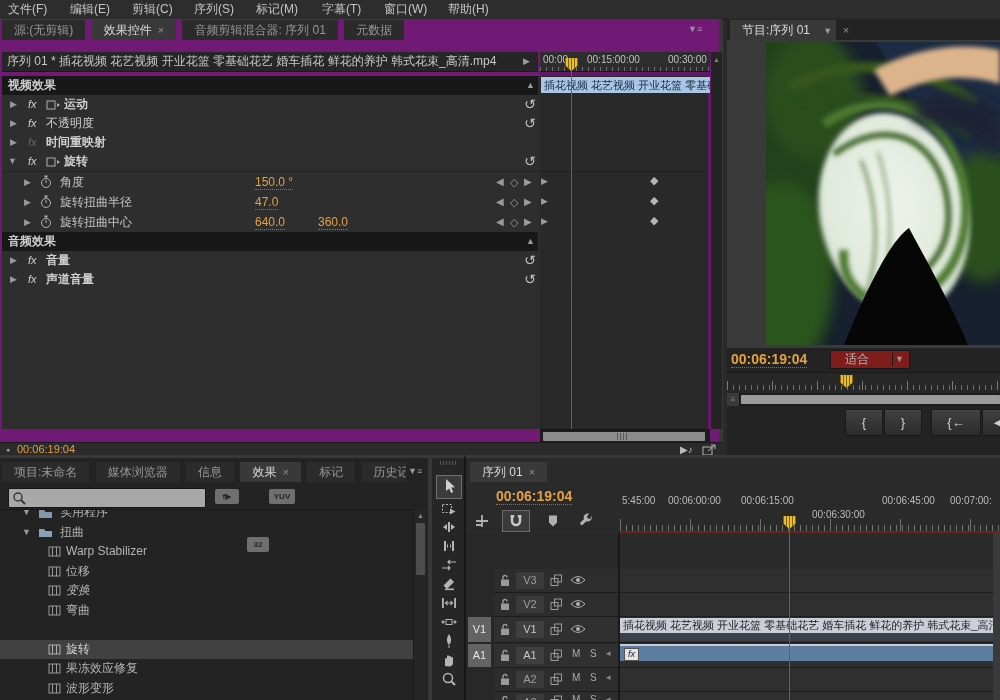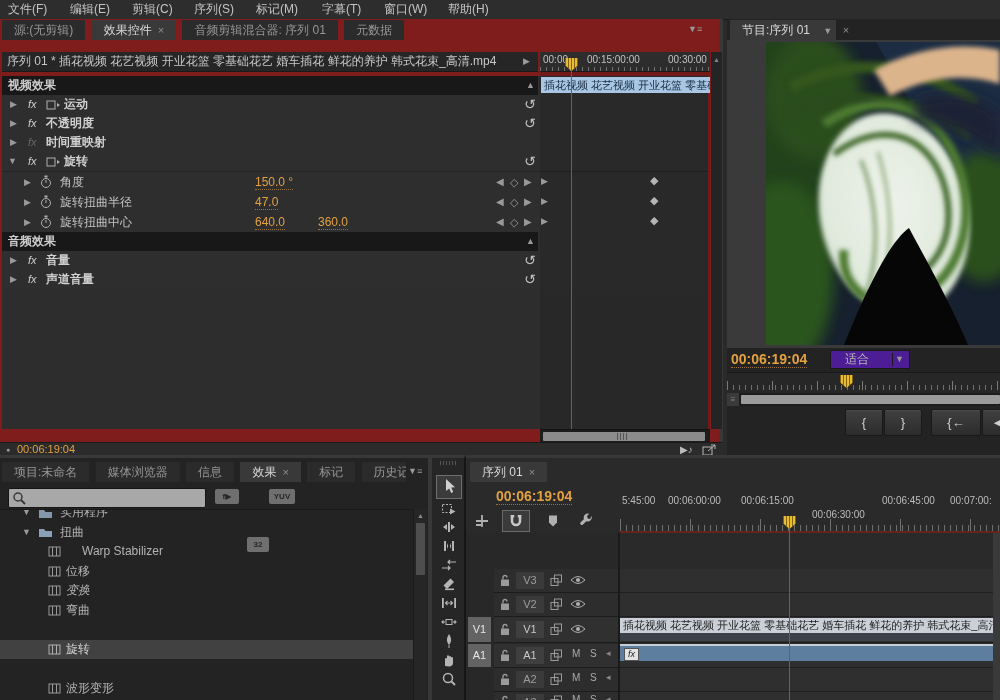--- a/index.html
+++ b/index.html
@@ -45,21 +45,21 @@
     <span class="r" style="left:8px;">文件(F)</span>
     <span class="r" style="left:70px;">编辑(E)</span>
     <span class="r" style="left:132px;">剪辑(C)</span>
     <span class="r" style="left:194px;">序列(S)</span>
     <span class="r" style="left:256px;">标记(M)</span>
     <span class="r" style="left:322px;">字幕(T)</span>
     <span class="r" style="left:384px;">窗口(W)</span>
     <span class="r" style="left:448px;">帮助(H)</span>
   </div>
 
-  <div class="r" style="left:0;top:19px;width:723px;height:436px;background:#7f1d1d;border-right:4px solid #383838;box-sizing:border-box;">
+  <div class="r" style="left:0;top:19px;width:723px;height:436px;background:#701a75;border-right:4px solid #383838;box-sizing:border-box;">
 
     <div class="r nw" style="left:2px;top:1px;width:700px;height:20px;">
       <span class="tab">源:(无剪辑)</span>
       <span class="tab active"><span>效果控件</span><span class="x">×</span></span>
       <span class="tab">音频剪辑混合器: 序列 01</span>
       <span class="tab">元数据</span>
     </div>
     <span class="r" style="left:688px;top:5px;font-size:9px;color:#9a9a9a;">▼≡</span>
 
     <div class="r nw" style="left:2px;top:33px;width:536px;height:19px;background:#262626;border-bottom:1px solid #1a1a1a;line-height:19px;">
@@ -83,21 +83,21 @@
             <path d="M11 4 l3 2 -3 2 Z" fill="#b0b0b0"></path>
           </svg>
         </span>
       <span class="r" style="left:62px;color:#d0d0d0;font-weight:bold;">运动</span>
       <span class="r" style="left:522px;top:0;font-size:14px;color:#c0c0c0;font-family:'DejaVu Sans',sans-serif;">↺</span>
     </div>
 
     <div class="ecrow" style="top:95px;">
       <span class="tri r" style="left:8px;">▶</span>
       <span class="fx r" style="left:26px;">fx</span>
-      <span class="r" style="left:44px;color:#d0d0d0;font-weight:bold;">不透明度</span>
+      <span class="r" style="left:44px;color:#d0d0d0;font-weight:normal;">不透明度</span>
       <span class="r" style="left:522px;top:0;font-size:14px;color:#c0c0c0;font-family:'DejaVu Sans',sans-serif;">↺</span>
     </div>
 
     <div class="ecrow" style="top:114px;">
       <span class="tri r" style="left:8px;">▶</span>
       <span class="fx dim r" style="left:26px;">fx</span>
       <span class="r" style="left:44px;color:#d0d0d0;font-weight:bold;">时间重映射</span>
     </div>
 
     <div class="ecrow" style="top:133px;">
@@ -264,21 +264,21 @@
           <path d="M95 118 C112 160 114 212 100 254" stroke="#6d8f57" stroke-width="3" fill="none" filter="url(#b2)"></path>
           <path d="M112 110 C126 155 128 205 116 248" stroke="#7d9c65" stroke-width="2.5" fill="none" filter="url(#b2)"></path>
           <path d="M108 28 C150 6 192 0 234 8 L234 42 C196 30 160 36 124 54 Z" fill="#dcb48c" filter="url(#b2)"></path>
           <path d="M150 58 C192 46 216 56 234 72 L234 115 C206 92 176 82 150 78 Z" fill="#1a2434" filter="url(#b1)"></path>
           <path d="M78 303 C104 238 126 198 143 186 C158 214 186 264 202 303 Z" fill="#060606"></path>
         </svg>
       </div>
     </div>
 
     <span class="orange r" style="left:4px;top:332px;font-size:14px;font-weight:bold;">00:06:19:04</span>
-    <div class="r" style="left:103px;top:331px;width:78px;height:17px;background:#4c1d95;border:1px solid #191919;line-height:17px;color:#b8b8b8;">
+    <div class="r" style="left:103px;top:331px;width:78px;height:17px;background:#7f1d1d;border:1px solid #191919;line-height:17px;color:#b8b8b8;">
       <span style="padding-left:14px;">适合</span>
       <span class="tri r" style="right:5px;top:0;">▼</span>
       <div class="r" style="right:16px;top:2px;width:1px;height:13px;background:#191919;"></div>
     </div>
 
     <div class="r" style="left:0;top:353px;width:273px;height:20px;background:#272727;border-top:1px solid #191919;">
       <div class="r mticks" style="left:0;top:12px;width:273px;height:5px;"></div>
       <div class="r" style="left:0;top:8px;width:273px;height:9px;background:repeating-linear-gradient(90deg,#7a7a7a 0 1px,transparent 1px 45px);"></div>
       <div class="ph r" style="left:113px;top:2px;"></div>
     </div>
@@ -337,21 +337,21 @@
         <span class="r" style="left:60px;">扭曲</span>
       </div>
       <div class="treerow" style="top:32px;">
         <span class="r" style="left:48px;top:4px;">
             <svg width="13" height="11">
               <rect x="1" y="1" width="11" height="9" fill="none" stroke="#9a9a9a"></rect>
               <line x1="4.5" y1="1" x2="4.5" y2="10" stroke="#9a9a9a"></line>
               <line x1="8.5" y1="1" x2="8.5" y2="10" stroke="#9a9a9a"></line>
             </svg>
           </span>
-        <span class="r" style="left:66px;margin-left:16px;">Warp Stabilizer</span>
+        <span class="r" style="left:66px;">Warp Stabilizer</span>
       </div>
       <div class="treerow" style="top:52px;">
         <span class="r" style="left:48px;top:4px;">
             <svg width="13" height="11">
               <rect x="1" y="1" width="11" height="9" fill="none" stroke="#9a9a9a"></rect>
               <line x1="4.5" y1="1" x2="4.5" y2="10" stroke="#9a9a9a"></line>
               <line x1="8.5" y1="1" x2="8.5" y2="10" stroke="#9a9a9a"></line>
             </svg>
           </span>
         <span class="r" style="left:66px;">位移</span>
@@ -378,20 +378,30 @@
       </div>
       <div class="treerow" style="top:130px;background:#414141;">
         <span class="r" style="left:48px;top:4px;">
             <svg width="13" height="11">
               <rect x="1" y="1" width="11" height="9" fill="none" stroke="#b0b0b0"></rect>
               <line x1="4.5" y1="1" x2="4.5" y2="10" stroke="#b0b0b0"></line>
               <line x1="8.5" y1="1" x2="8.5" y2="10" stroke="#b0b0b0"></line>
             </svg>
           </span>
         <span class="r" style="left:66px;color:#d6d6d6;">旋转</span>
+      </div>
+      <div class="treerow" style="top:149px;">
+        <span class="r" style="left:48px;top:4px;">
+            <svg width="13" height="11">
+              <rect x="1" y="1" width="11" height="9" fill="none" stroke="#9a9a9a"></rect>
+              <line x1="4.5" y1="1" x2="4.5" y2="10" stroke="#9a9a9a"></line>
+              <line x1="8.5" y1="1" x2="8.5" y2="10" stroke="#9a9a9a"></line>
+            </svg>
+          </span>
+        <span class="r" style="left:66px;">果冻效应修复</span>
       </div>
       <div class="treerow" style="top:169px;">
         <span class="r" style="left:48px;top:4px;">
             <svg width="13" height="11">
               <rect x="1" y="1" width="11" height="9" fill="none" stroke="#9a9a9a"></rect>
               <line x1="4.5" y1="1" x2="4.5" y2="10" stroke="#9a9a9a"></line>
               <line x1="8.5" y1="1" x2="8.5" y2="10" stroke="#9a9a9a"></line>
             </svg>
           </span>
         <span class="r" style="left:66px;">波形变形</span>

